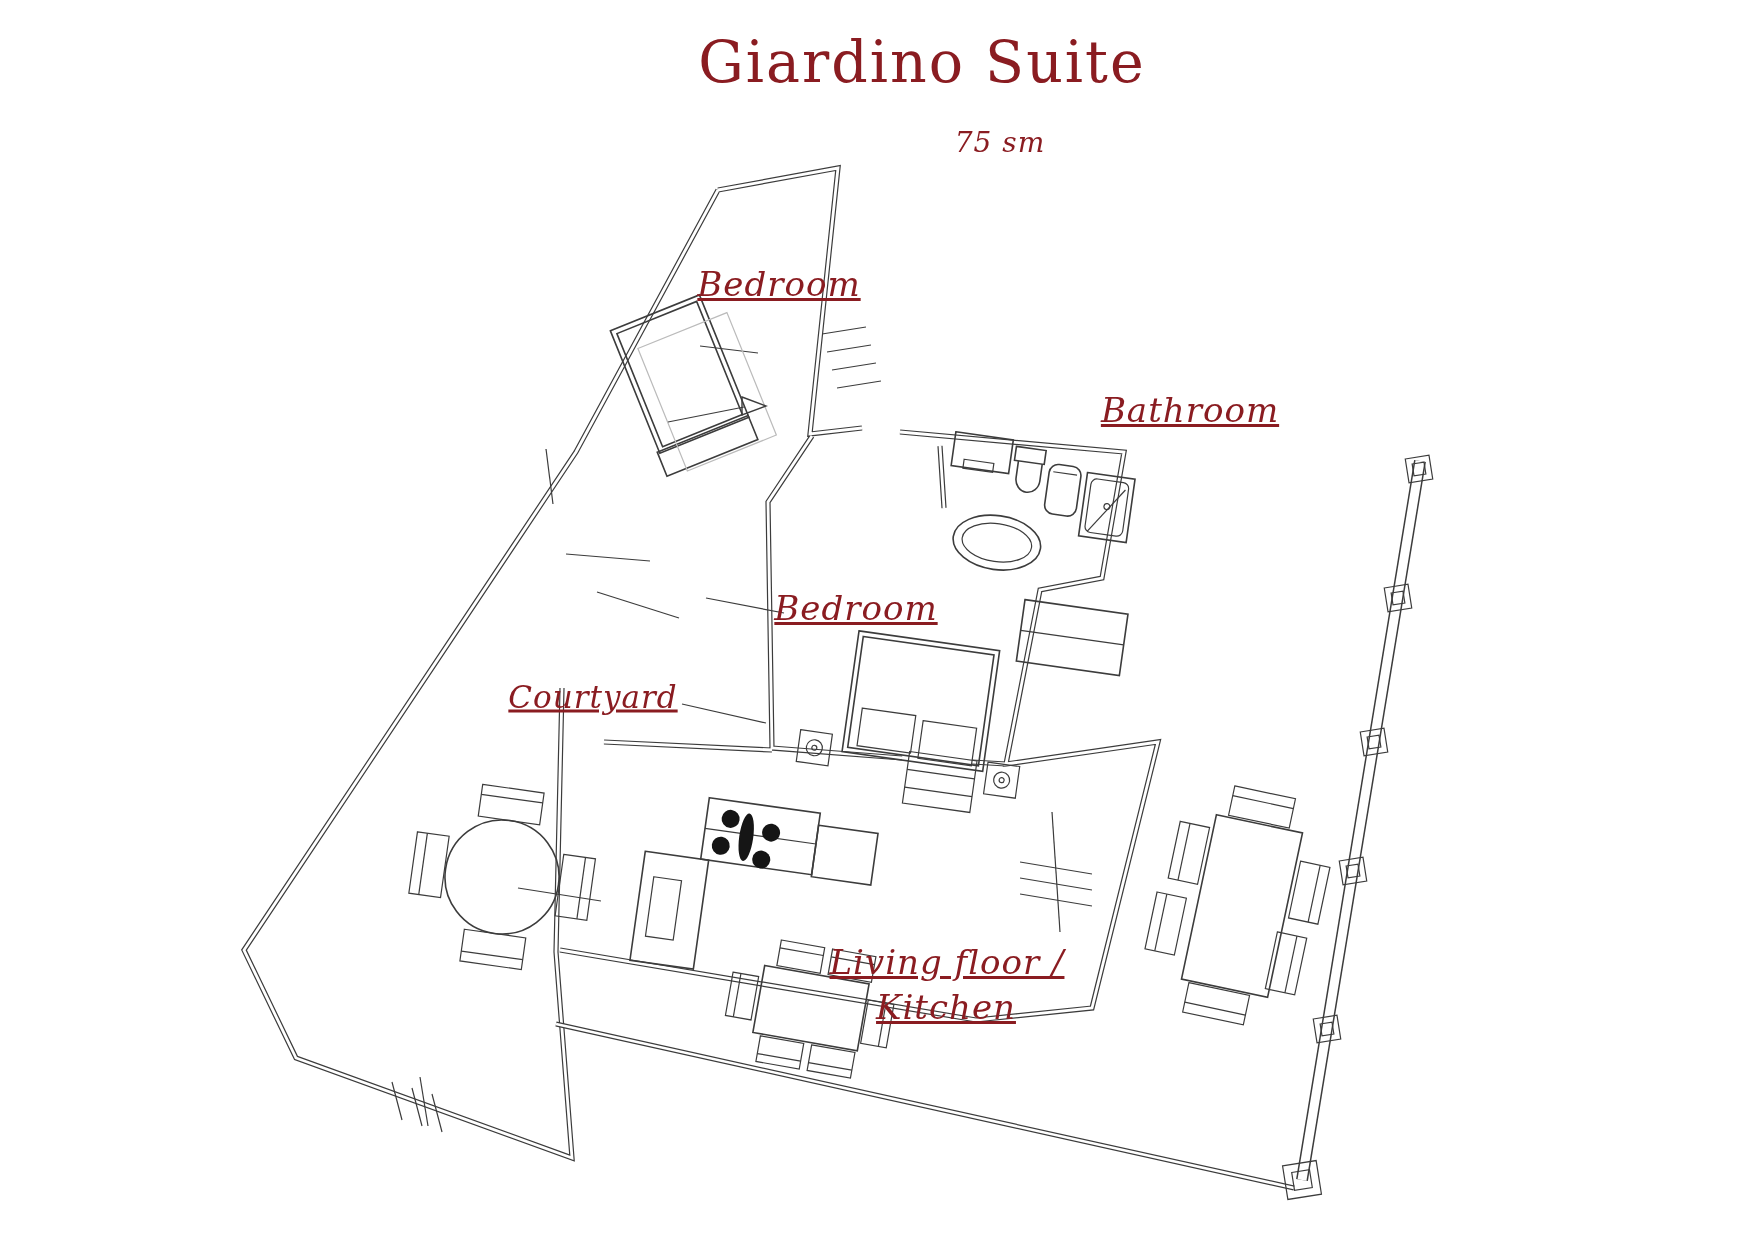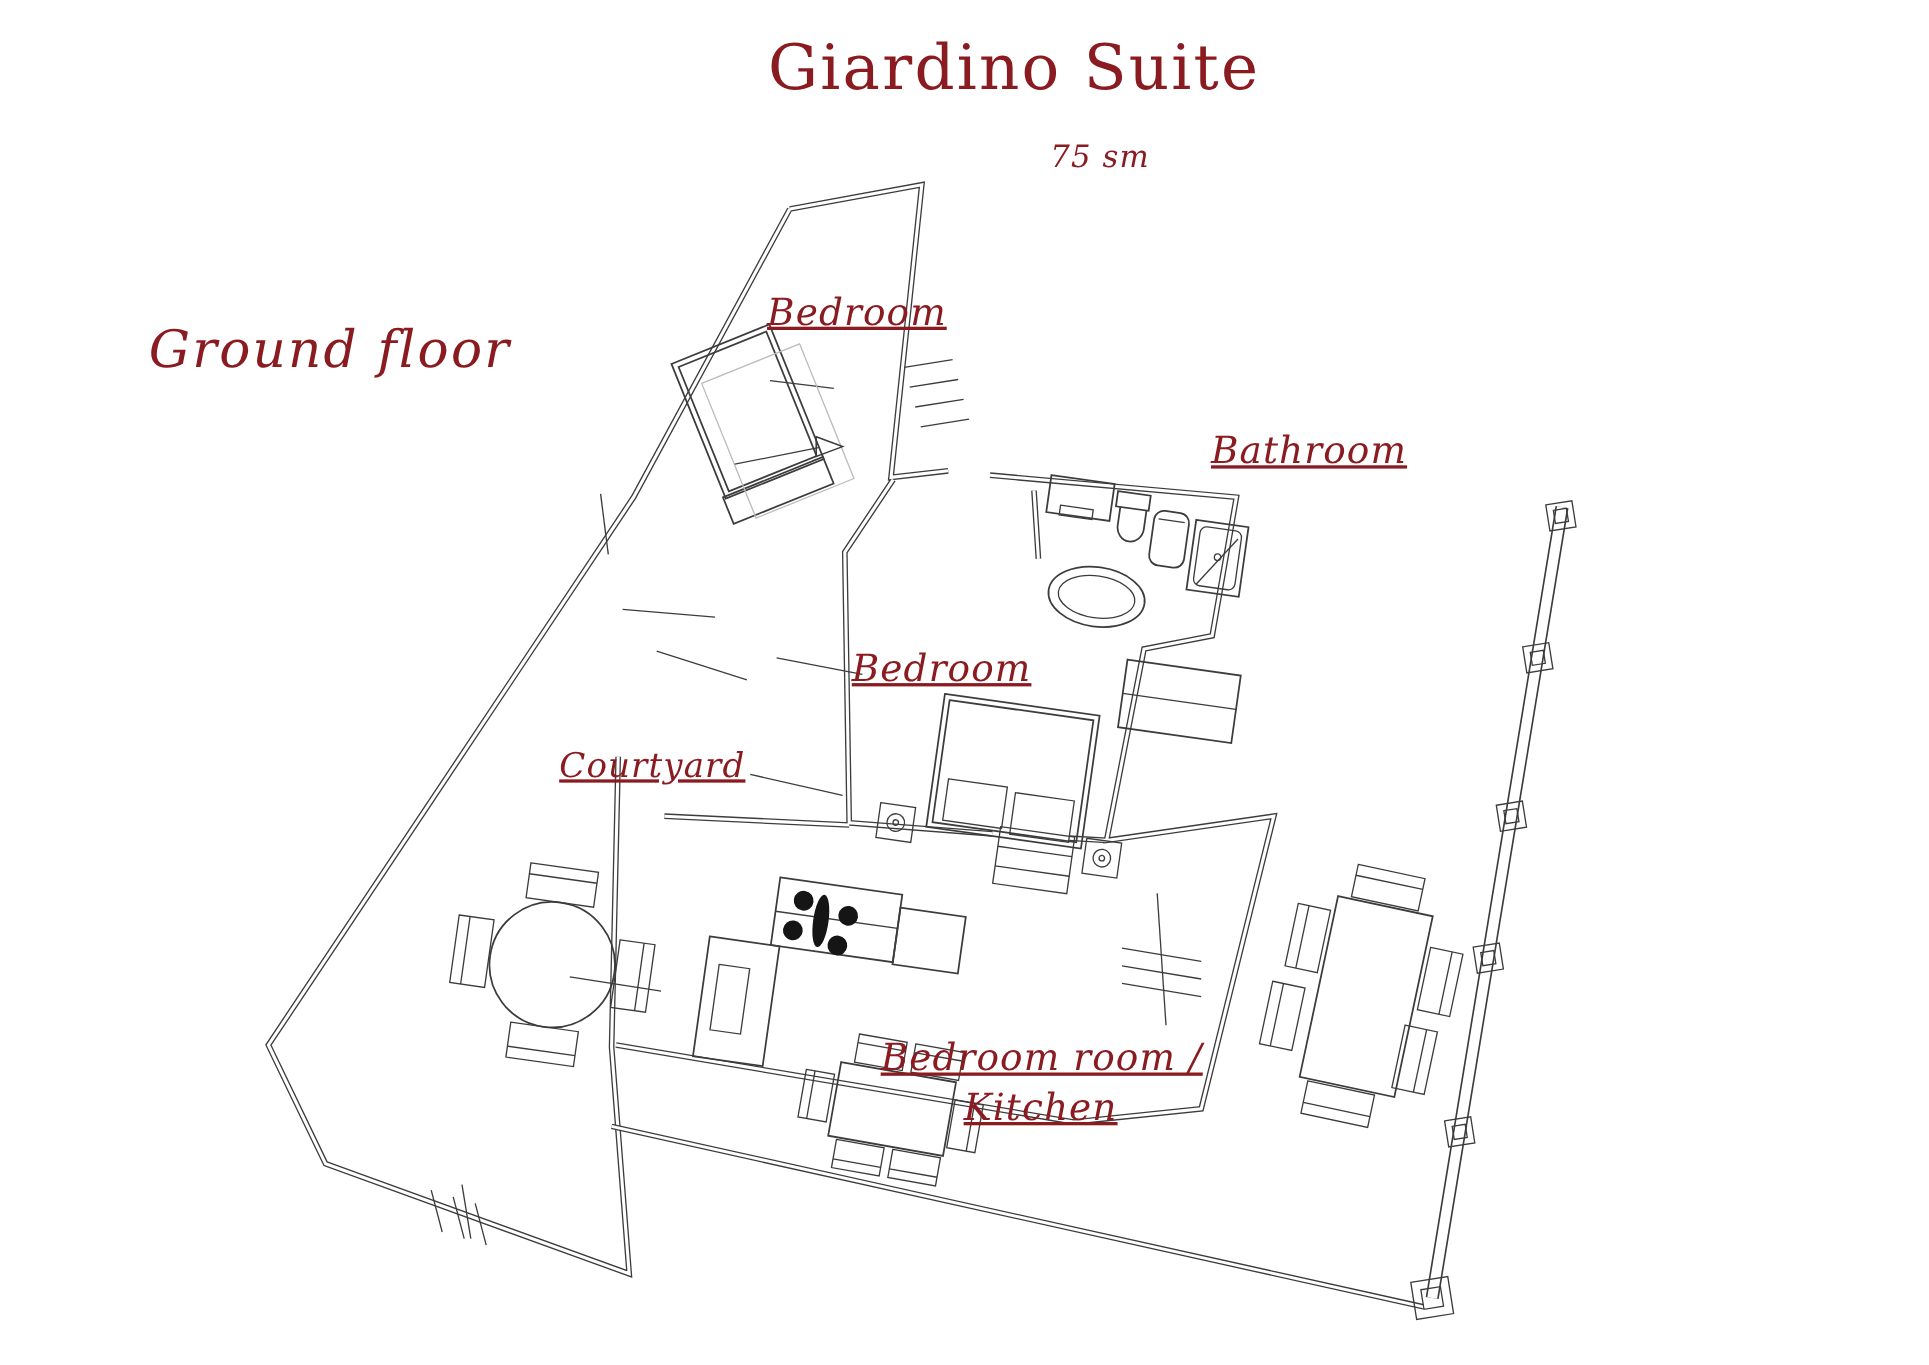--- a/index.html
+++ b/index.html
@@ -243,21 +243,20 @@
     </g>
 
     <g>
       <path class="thin" d="M1020,862 L1092,874 M1020,878 L1092,890 M1020,894 L1092,906"></path>
       <path class="thin" d="M1052,812 L1060,932"></path>
     </g>
   </svg>
 
   <div class="lbl lbl-title" style="left:922px;top:62px;">Giardino Suite</div>
   <div class="lbl lbl-area" style="left:1000px;top:143px;">75 sm</div>
-  <div class="lbl lbl-floor" style="left:300px;top:318px;">Ground floor</div>
 
   <div class="lbl lbl-room fs29" style="left:779px;top:284px;">Bedroom</div>
   <div class="lbl lbl-room fs29" style="left:1142px;top:410px;margin-left:48px;">Bathroom</div>
   <div class="lbl lbl-room fs29" style="left:856px;top:608px;">Bedroom</div>
   <div class="lbl lbl-room fs31" style="left:593px;top:697px;">Courtyard</div>
-  <div class="lbl lbl-room fs29" style="left:947px;top:962px;">Bedroom room /</div>
+  <div class="lbl lbl-room fs29" style="left:947px;top:962px;">Living floor /</div>
   <div class="lbl lbl-room fs29" style="left:946px;top:1007px;">Kitchen</div>
 </div>
 
 </body></html>

